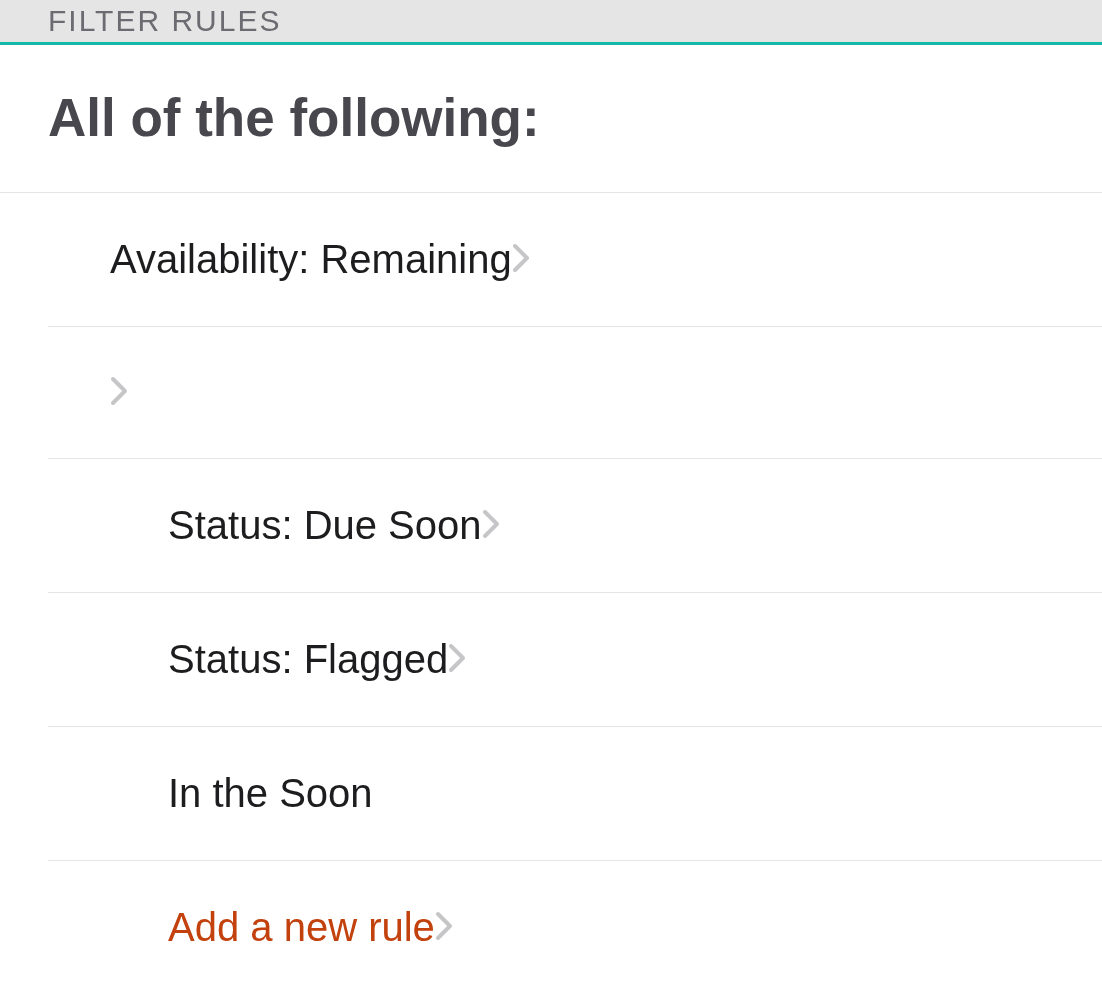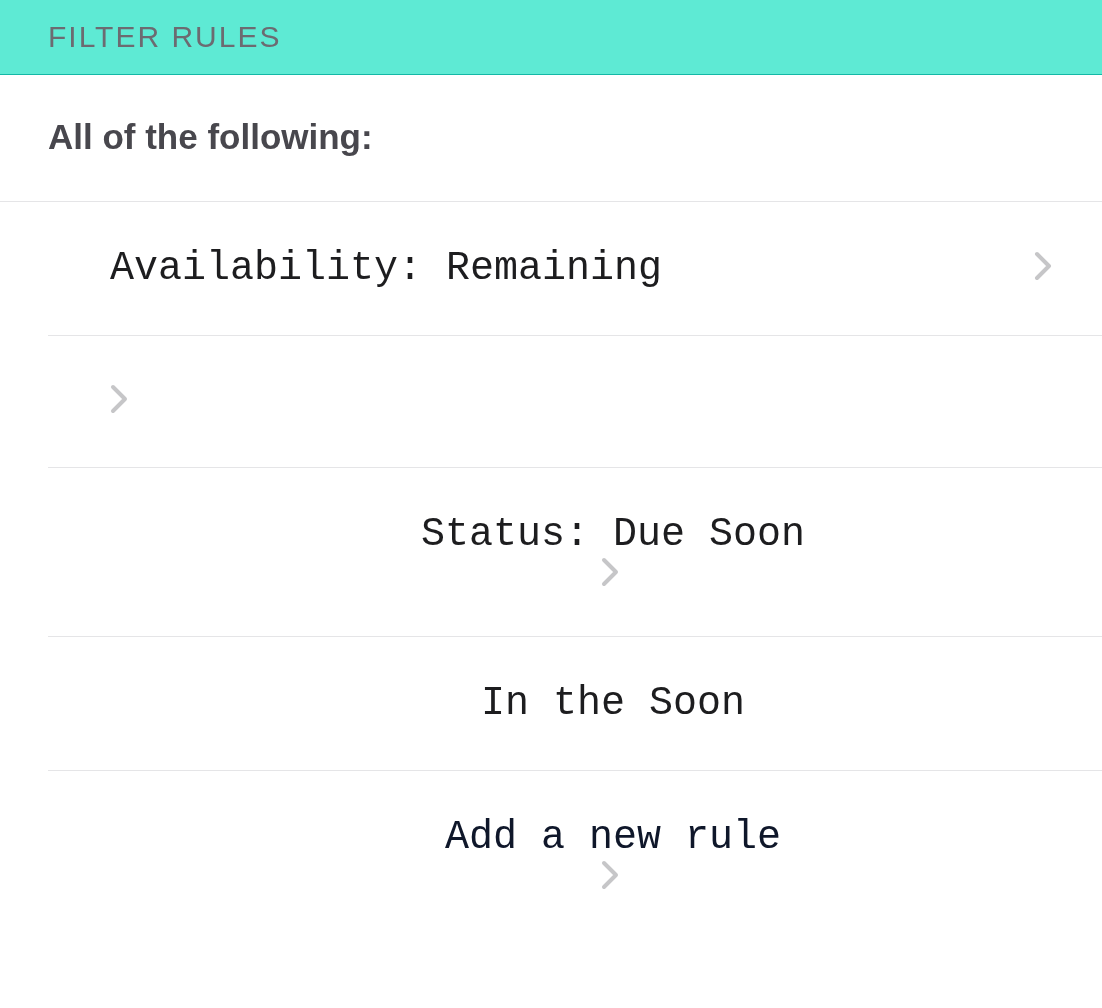--- a/index.html
+++ b/index.html
@@ -6,70 +6,68 @@
       margin: 0;
       padding: 0;
       box-sizing: border-box;
     }
     body {
       font-family: -apple-system, BlinkMacSystemFont, "Helvetica Neue", Helvetica, Arial, sans-serif;
       background: #ffffff;
       width: 1102px;
     }
     .section-header {
-      background: #5eead4;
-      padding: 20px 48px;
-      border-bottom: 1px solid #14b8a6;
+      background: #e5e5e5;
+      padding: 4px 48px;
+      border-bottom: 3px solid #14b8a6;
     }
     .section-header-text {
       font-size: 30px;
       letter-spacing: 2px;
       color: #6c6b71;
       font-weight: 400;
     }
     .group-header {
       padding: 42px 48px 44px 48px;
       border-bottom: 1px solid #e5e5e7;
     }
     .group-header-text {
-      font-size: 35px;
+      font-size: 53px;
       font-weight: 600;
       color: #48474d;
     }
     .list {
       margin-left: 48px;
     }
     .row {
       display: flex;
       align-items: center;
-      justify-content: space-between;
+      justify-content: flex-start;
       border-bottom: 1px solid #e5e5e7;
       padding: 44px 44px 44px 0;
       cursor: pointer;
       min-height: 132px;
-      font-family: Liberation Mono, monospace;
     }
     .row-indent-1 {
       padding-left: 62px;
     }
     .row-indent-2 {
       padding-left: 120px;
-      flex-direction: column;
     }
     .row-text {
       font-size: 40px;
       font-weight: 400;
       color: #1d1d1f;
     }
     .row-text.bold {
       font-weight: 600;
       color: #1d1d1f;
     }
     .row-text.muted {
-      color: #0f172a;
+      color: #c2410c;
     }
     .chevron {
       flex-shrink: 0;
       margin-right: 6px;
     }
   </style>
 </head>
 <body>
 
 <div class="section-header">
@@ -101,20 +99,28 @@
 
   <div class="row row-indent-2">
     <span class="row-text">Status: Due Soon</span>
     <span class="chevron">
       <svg width="18" height="30" viewBox="0 0 18 30" fill="none">
         <path d="M3 3 L15 15 L3 27" stroke="#c6c6c8" stroke-width="4" stroke-linecap="round" stroke-linejoin="round"></path>
       </svg>
     </span>
   </div>
 
+  <div class="row row-indent-2">
+    <span class="row-text">Status: Flagged</span>
+    <span class="chevron">
+      <svg width="18" height="30" viewBox="0 0 18 30" fill="none">
+        <path d="M3 3 L15 15 L3 27" stroke="#c6c6c8" stroke-width="4" stroke-linecap="round" stroke-linejoin="round"></path>
+      </svg>
+    </span>
+  </div>
 
   <div class="row row-indent-2">
     <span class="row-text">In the Soon</span>
   </div>
 
   <div class="row row-indent-2" style="border-bottom:none;">
     <span class="row-text muted">Add a new rule</span>
     <span class="chevron">
       <svg width="18" height="30" viewBox="0 0 18 30" fill="none">
         <path d="M3 3 L15 15 L3 27" stroke="#c6c6c8" stroke-width="4" stroke-linecap="round" stroke-linejoin="round"></path>

